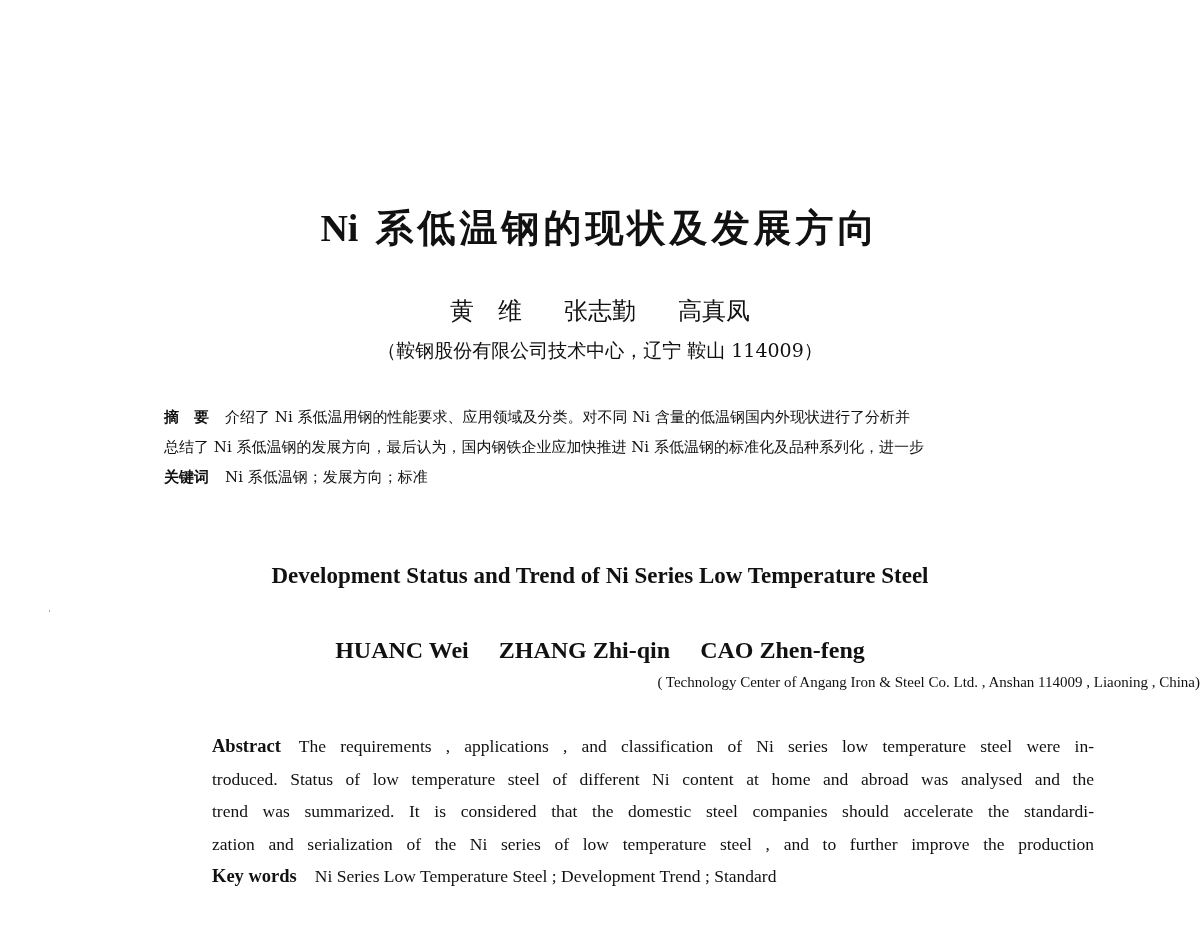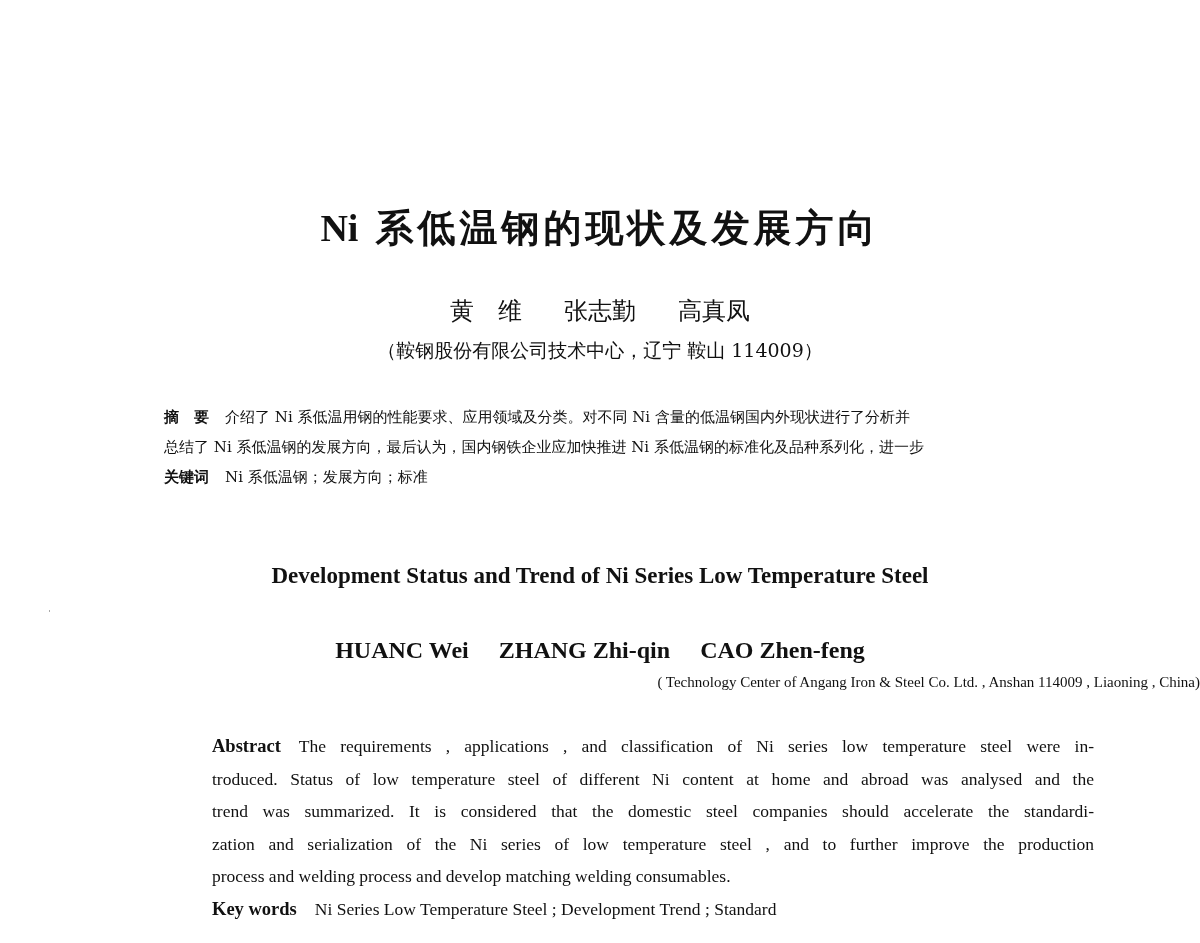--- a/index.html
+++ b/index.html
@@ -132,17 +132,16 @@
   <span>CAO Zhen-feng</span>
 </div>
 
 <div class="abs center affil-en">( Technology Center of Angang Iron &amp; Steel Co.  Ltd. , Anshan 114009 , Liaoning , China)</div>
 
 <div class="abs abstract-en">
   <div class="line"><span class="lbl">Abstract</span><span>The requirements , applications , and classification of Ni series low temperature steel were in-</span></div>
   <div class="line">troduced.  Status of low temperature steel of different Ni content at home and abroad was analysed and the</div>
   <div class="line">trend was summarized.  It is considered that the domestic steel companies should accelerate the standardi-</div>
   <div class="line">zation and serialization of the Ni series of low temperature steel , and to further improve the production</div>
-  <div class="line last">process and welding process and develop matching welding consumables.</div>
   <div class="line last"><span class="lbl">Key words</span><span>Ni Series Low Temperature Steel ;  Development Trend ;  Standard</span></div>
 </div>
 
 <div class="abs scan-dot"></div>
 
 </body></html>

